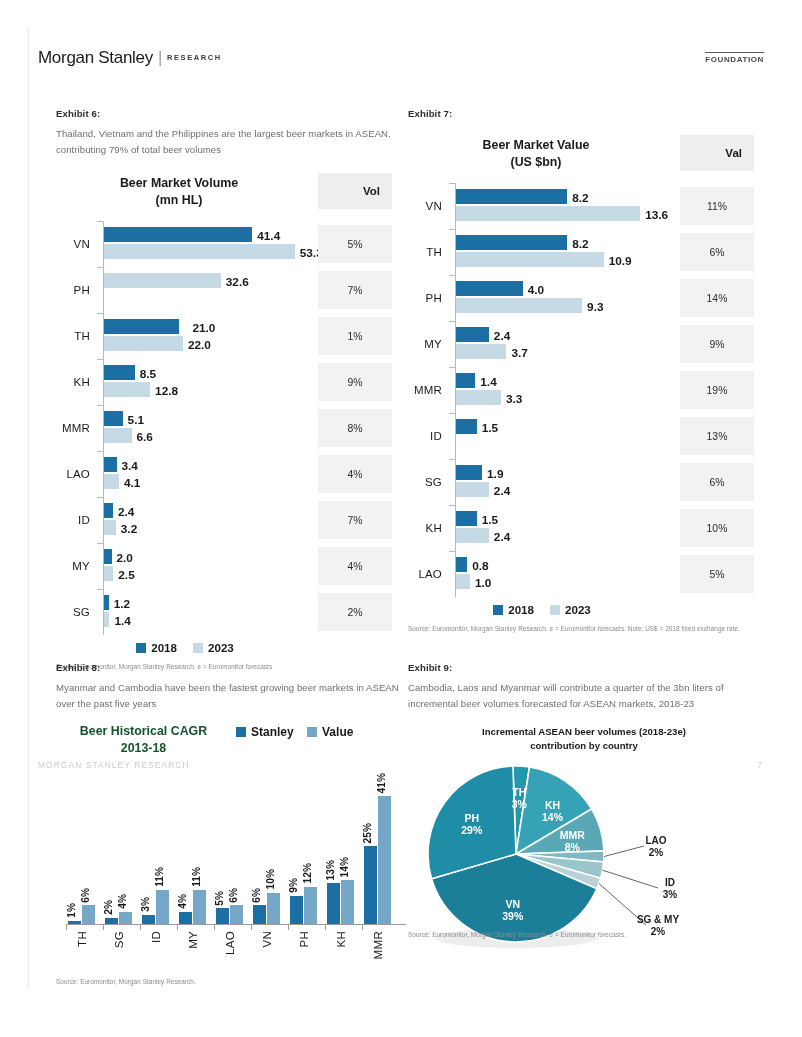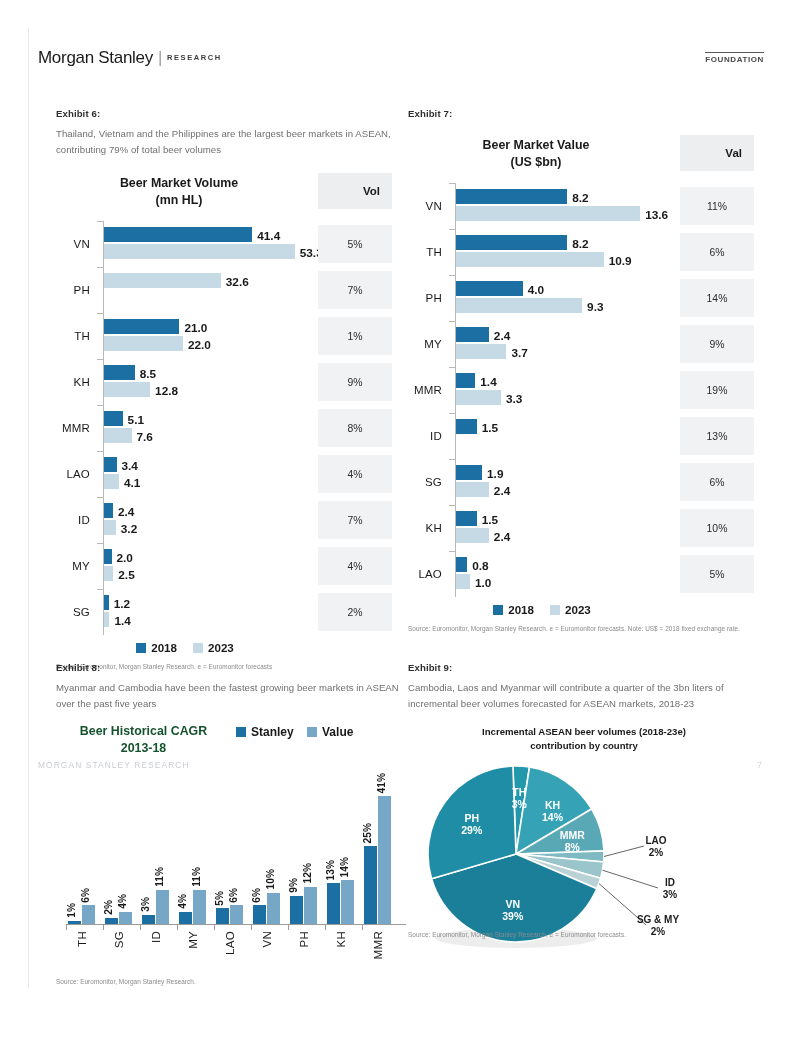--- a/index.html
+++ b/index.html
@@ -196,21 +196,21 @@
                 </div>
               </div>
               <div class="pct-cell">7%</div>
             </div>
             <div class="row">
               <div class="tick"></div>
               <div class="cat">TH</div>
               <div class="bars">
                 <div class="bwrap">
                   <div class="bar y2018" style="width: 75px;"></div>
-                  <div class="blab" style="left: 75px;">21.0</div>
+                  <div class="blab" style="left: 83px;">21.0</div>
                 </div>
                 <div class="bwrap">
                   <div class="bar y2023" style="width: 78.5714px;"></div>
                   <div class="blab" style="left: 78.5714px;">22.0</div>
                 </div>
               </div>
               <div class="pct-cell">1%</div>
             </div>
             <div class="row">
               <div class="tick"></div>
@@ -230,21 +230,21 @@
             <div class="row">
               <div class="tick"></div>
               <div class="cat">MMR</div>
               <div class="bars">
                 <div class="bwrap">
                   <div class="bar y2018" style="width: 18.2143px;"></div>
                   <div class="blab" style="left: 18.2143px;">5.1</div>
                 </div>
                 <div class="bwrap">
                   <div class="bar y2023" style="width: 27.1429px;"></div>
-                  <div class="blab" style="left: 27.1429px;">7.6</div>
+                  <div class="blab" style="left: 27.1429px;">6.6</div>
                 </div>
               </div>
               <div class="pct-cell">8%</div>
             </div>
             <div class="row">
               <div class="tick"></div>
               <div class="cat">LAO</div>
               <div class="bars">
                 <div class="bwrap">
                   <div class="bar y2018" style="width: 12.1429px;"></div>

